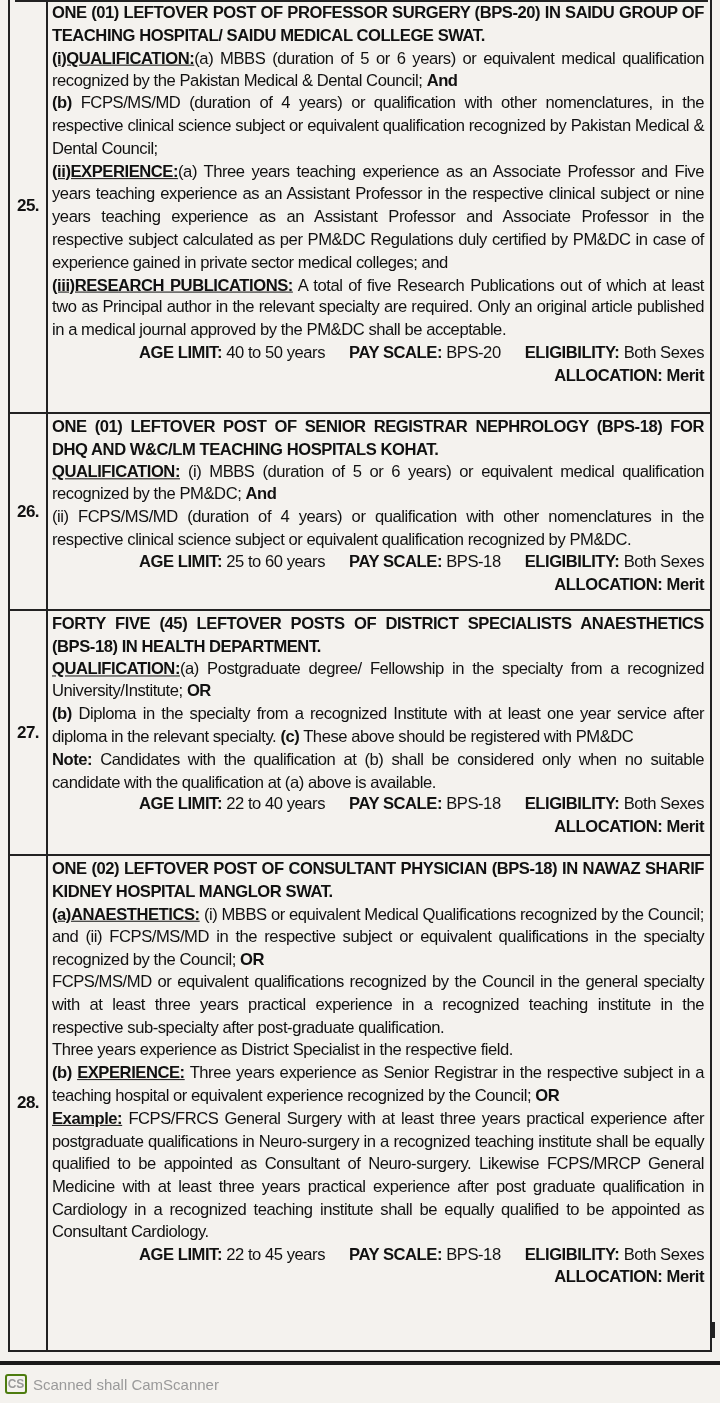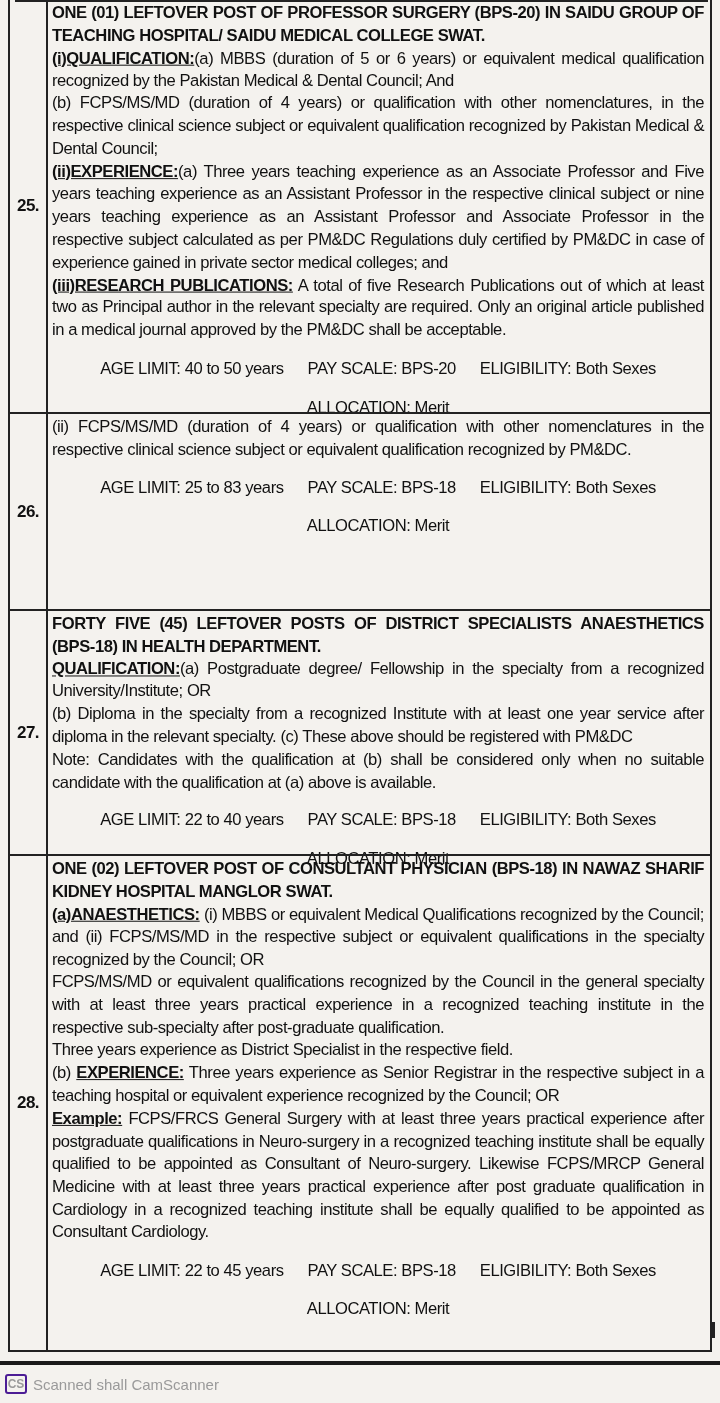--- a/index.html
+++ b/index.html
@@ -31,33 +31,33 @@
   .content {
     flex:1; padding:2px 6px 0 4px;
     font-size:16.6px; line-height:22.8px;
     letter-spacing:-0.45px;
     text-align:justify;
     transform-origin:left top;
   }
   .title { font-weight:bold; }
   .para { margin:0; }
   .lbl { font-weight:bold; text-decoration:underline;margin-top:13px; }
-  .b { font-weight:normal; }
-  .meta-line { white-space:nowrap; text-align:center;margin-top:16px; }
+  .b { font-weight:bold; }
+  .meta-line { white-space:nowrap; text-align:right; }
   .meta-line .gap { display:inline-block; width:24px; }
   .bottom-rule {
     position:absolute; left:0; top:1361px; width:720px; height:4px; background:#1a1a1a;
   }
   .cs-badge {
     position:absolute; left:5px; top:1374px;
     display:flex; align-items:center; gap:6px;
     color:#9a9a9a; font-size:15px;
   }
   .cs-logo {
-    width:22px; height:20px; border:2px solid #4c1d95; border-radius:3px;
+    width:22px; height:20px; border:2px solid #4d7c0f; border-radius:3px;
     display:flex; align-items:center; justify-content:center;
     font-size:12px; font-weight:bold; color:#9a9a9a; box-sizing:border-box;
   }
   .right-edge-mark {
     position:absolute; left:712px; top:1322px; width:3px; height:16px; background:#222;
   }
 </style>
 </head>
 <body>
 
@@ -76,23 +76,25 @@
       <div class="meta-line">
         <span class="b">AGE LIMIT:</span> <span>40 to 50 years</span><span class="gap"></span><span class="b">PAY SCALE:</span> <span>BPS-20</span><span class="gap"></span><span class="b">ELIGIBILITY:</span> <span>Both Sexes</span>
       </div>
       <div class="meta-line"><span class="b">ALLOCATION:</span> <span class="b">Merit</span></div>
     </div>
   </div>
 
   <div class="row" style="height:195px;">
     <div class="sno">26.</div>
     <div class="content" style="transform: scaleY(0.989744);">
+      <div class="title">ONE (01) LEFTOVER POST OF SENIOR REGISTRAR NEPHROLOGY (BPS-18) FOR DHQ AND W&amp;C/LM TEACHING HOSPITALS KOHAT.</div>
+      <p class="para"><span class="lbl">QUALIFICATION:</span><span> (i) MBBS (duration of 5 or 6 years) or equivalent medical qualification recognized by the PM&amp;DC; </span><span class="b">And</span></p>
       <p class="para"><span>(ii) FCPS/MS/MD (duration of 4 years) or qualification with other nomenclatures in the respective clinical science subject or equivalent qualification recognized by PM&amp;DC.</span></p>
       <div class="meta-line">
-        <span class="b">AGE LIMIT:</span> <span>25 to 83 years</span><span class="gap"></span><span class="b">PAY SCALE:</span> <span>BPS-18</span><span class="gap"></span><span class="b">ELIGIBILITY:</span> <span>Both Sexes</span>
+        <span class="b">AGE LIMIT:</span> <span>25 to 60 years</span><span class="gap"></span><span class="b">PAY SCALE:</span> <span>BPS-18</span><span class="gap"></span><span class="b">ELIGIBILITY:</span> <span>Both Sexes</span>
       </div>
       <div class="meta-line"><span class="b">ALLOCATION:</span> <span class="b">Merit</span></div>
     </div>
   </div>
 
   <div class="row" style="height:243px;">
     <div class="sno">27.</div>
     <div class="content" style="transform: scaleY(0.99177);">
       <div class="title">FORTY FIVE (45) LEFTOVER POSTS OF DISTRICT SPECIALISTS ANAESTHETICS (BPS-18) IN HEALTH DEPARTMENT.</div>
       <p class="para"><span class="lbl">QUALIFICATION:</span><span>(a) Postgraduate degree/ Fellowship in the specialty from a recognized University/Institute; </span><span class="b">OR</span></p>

